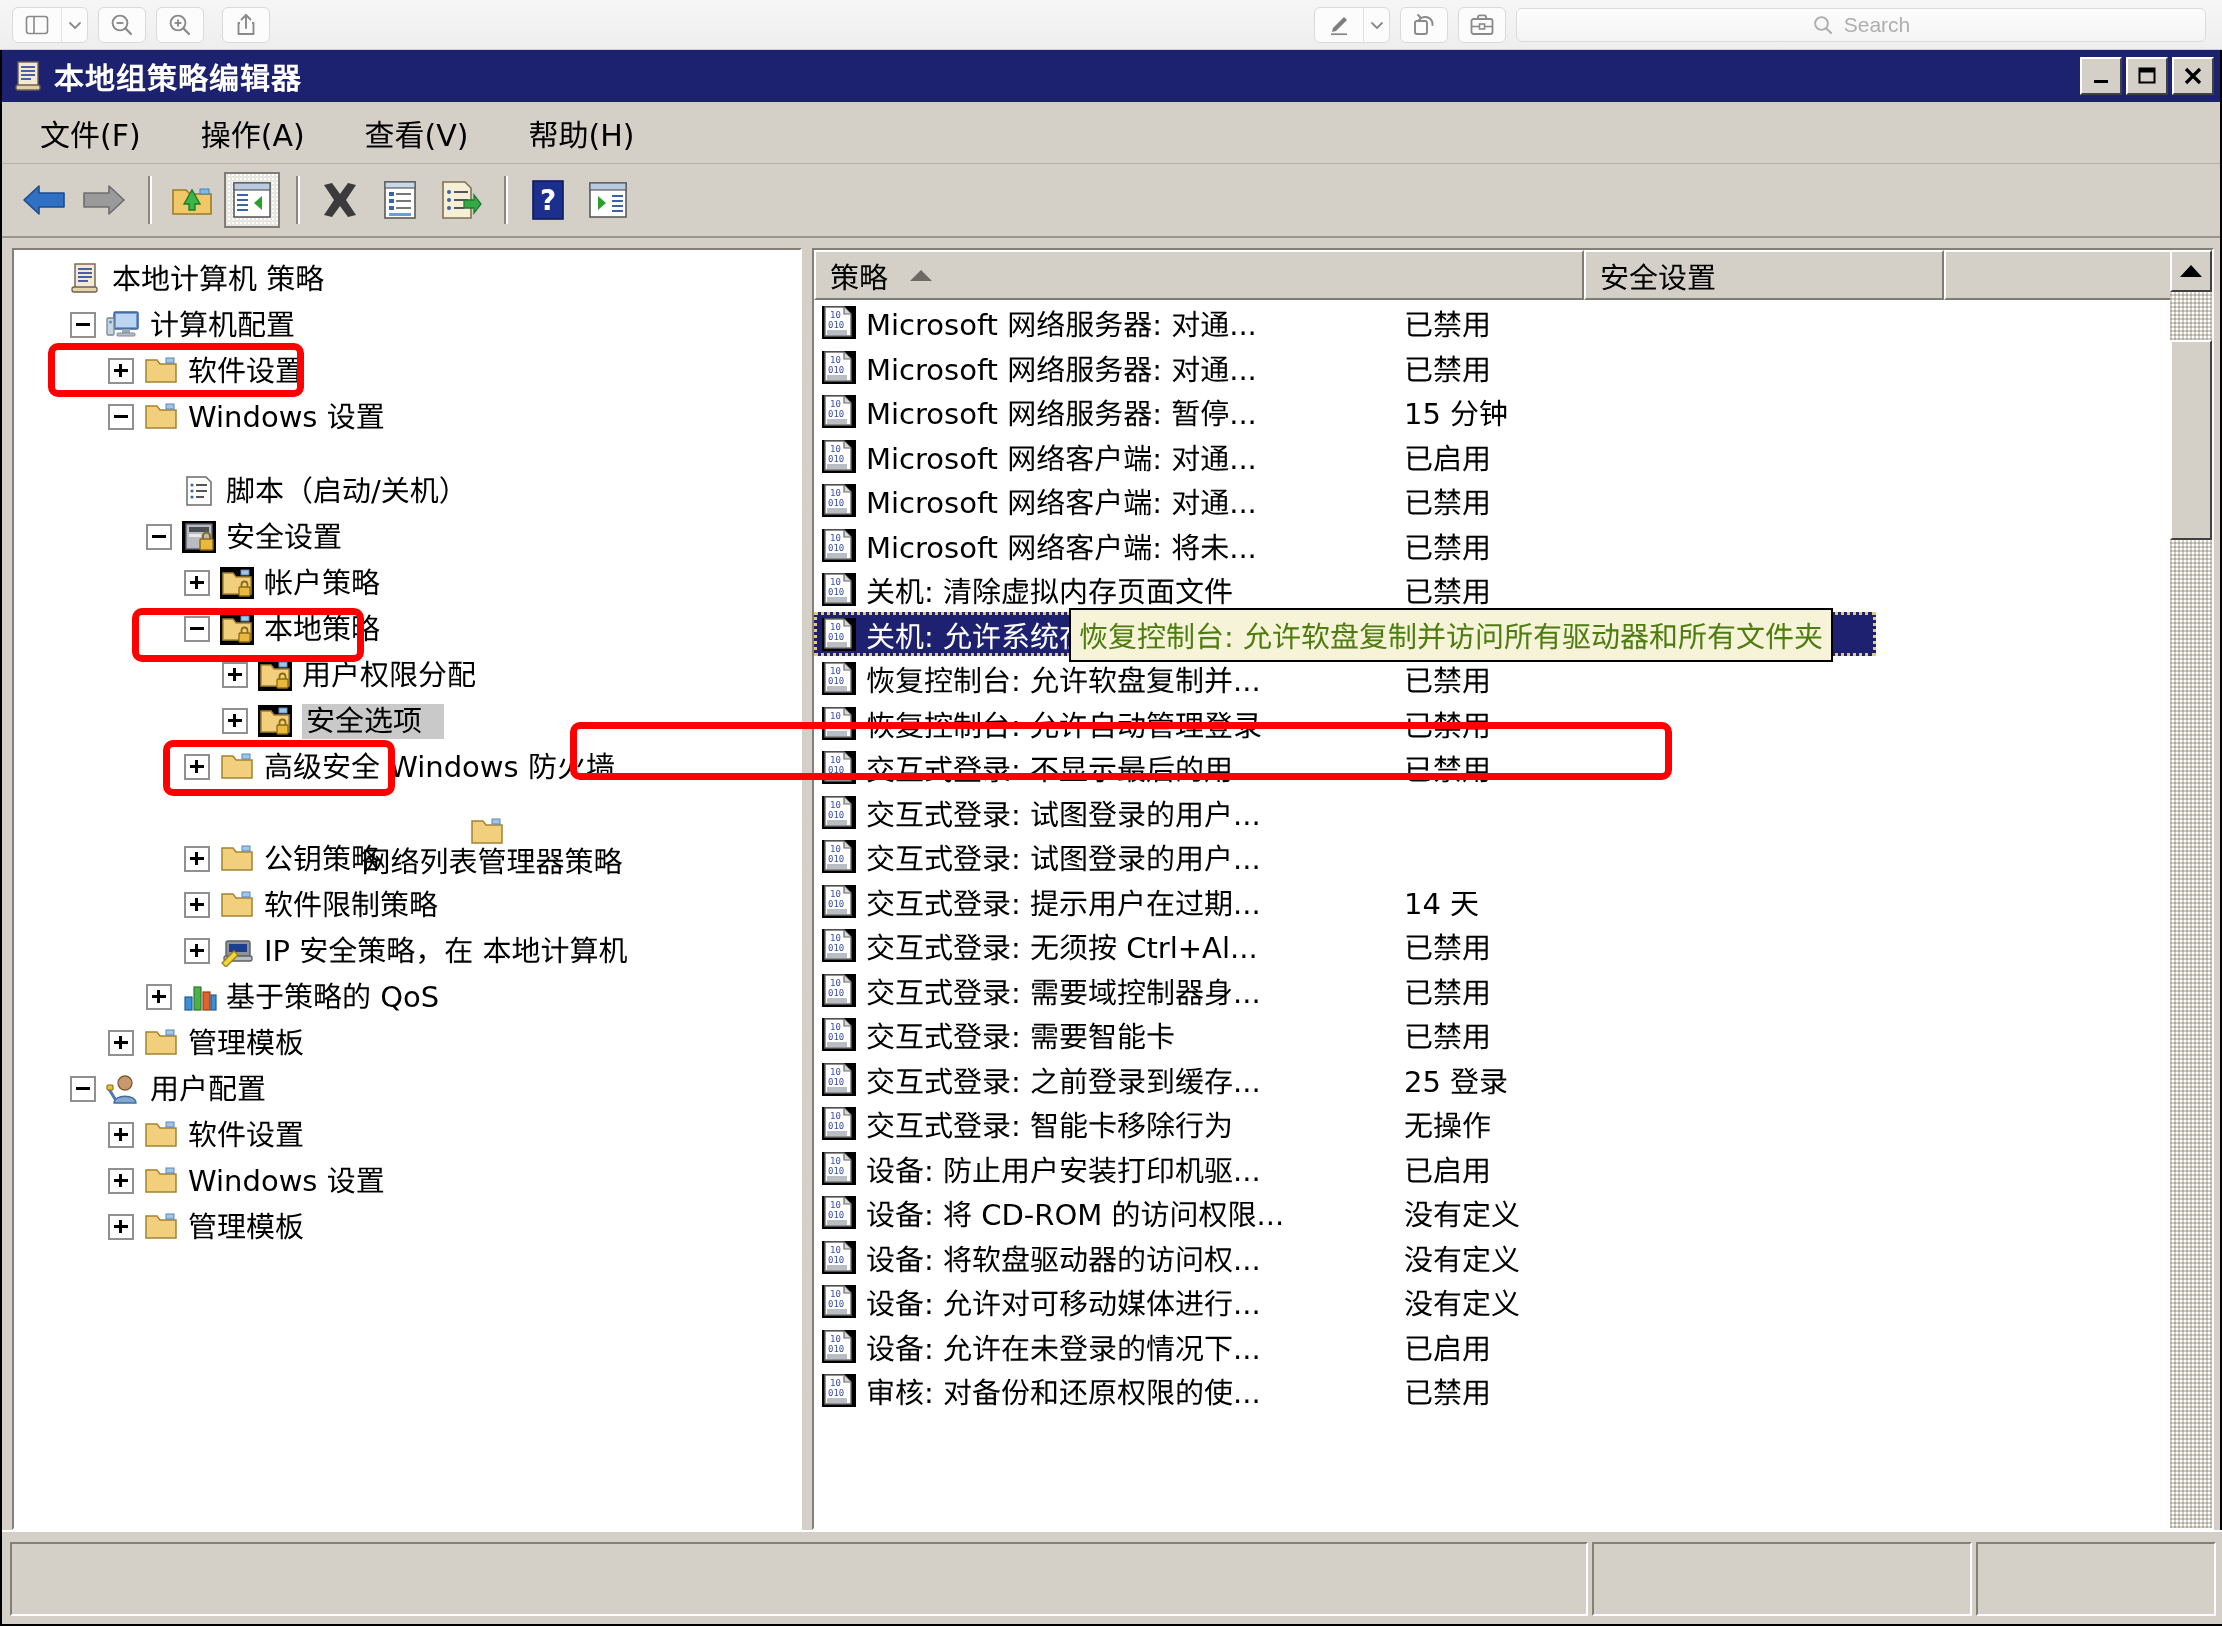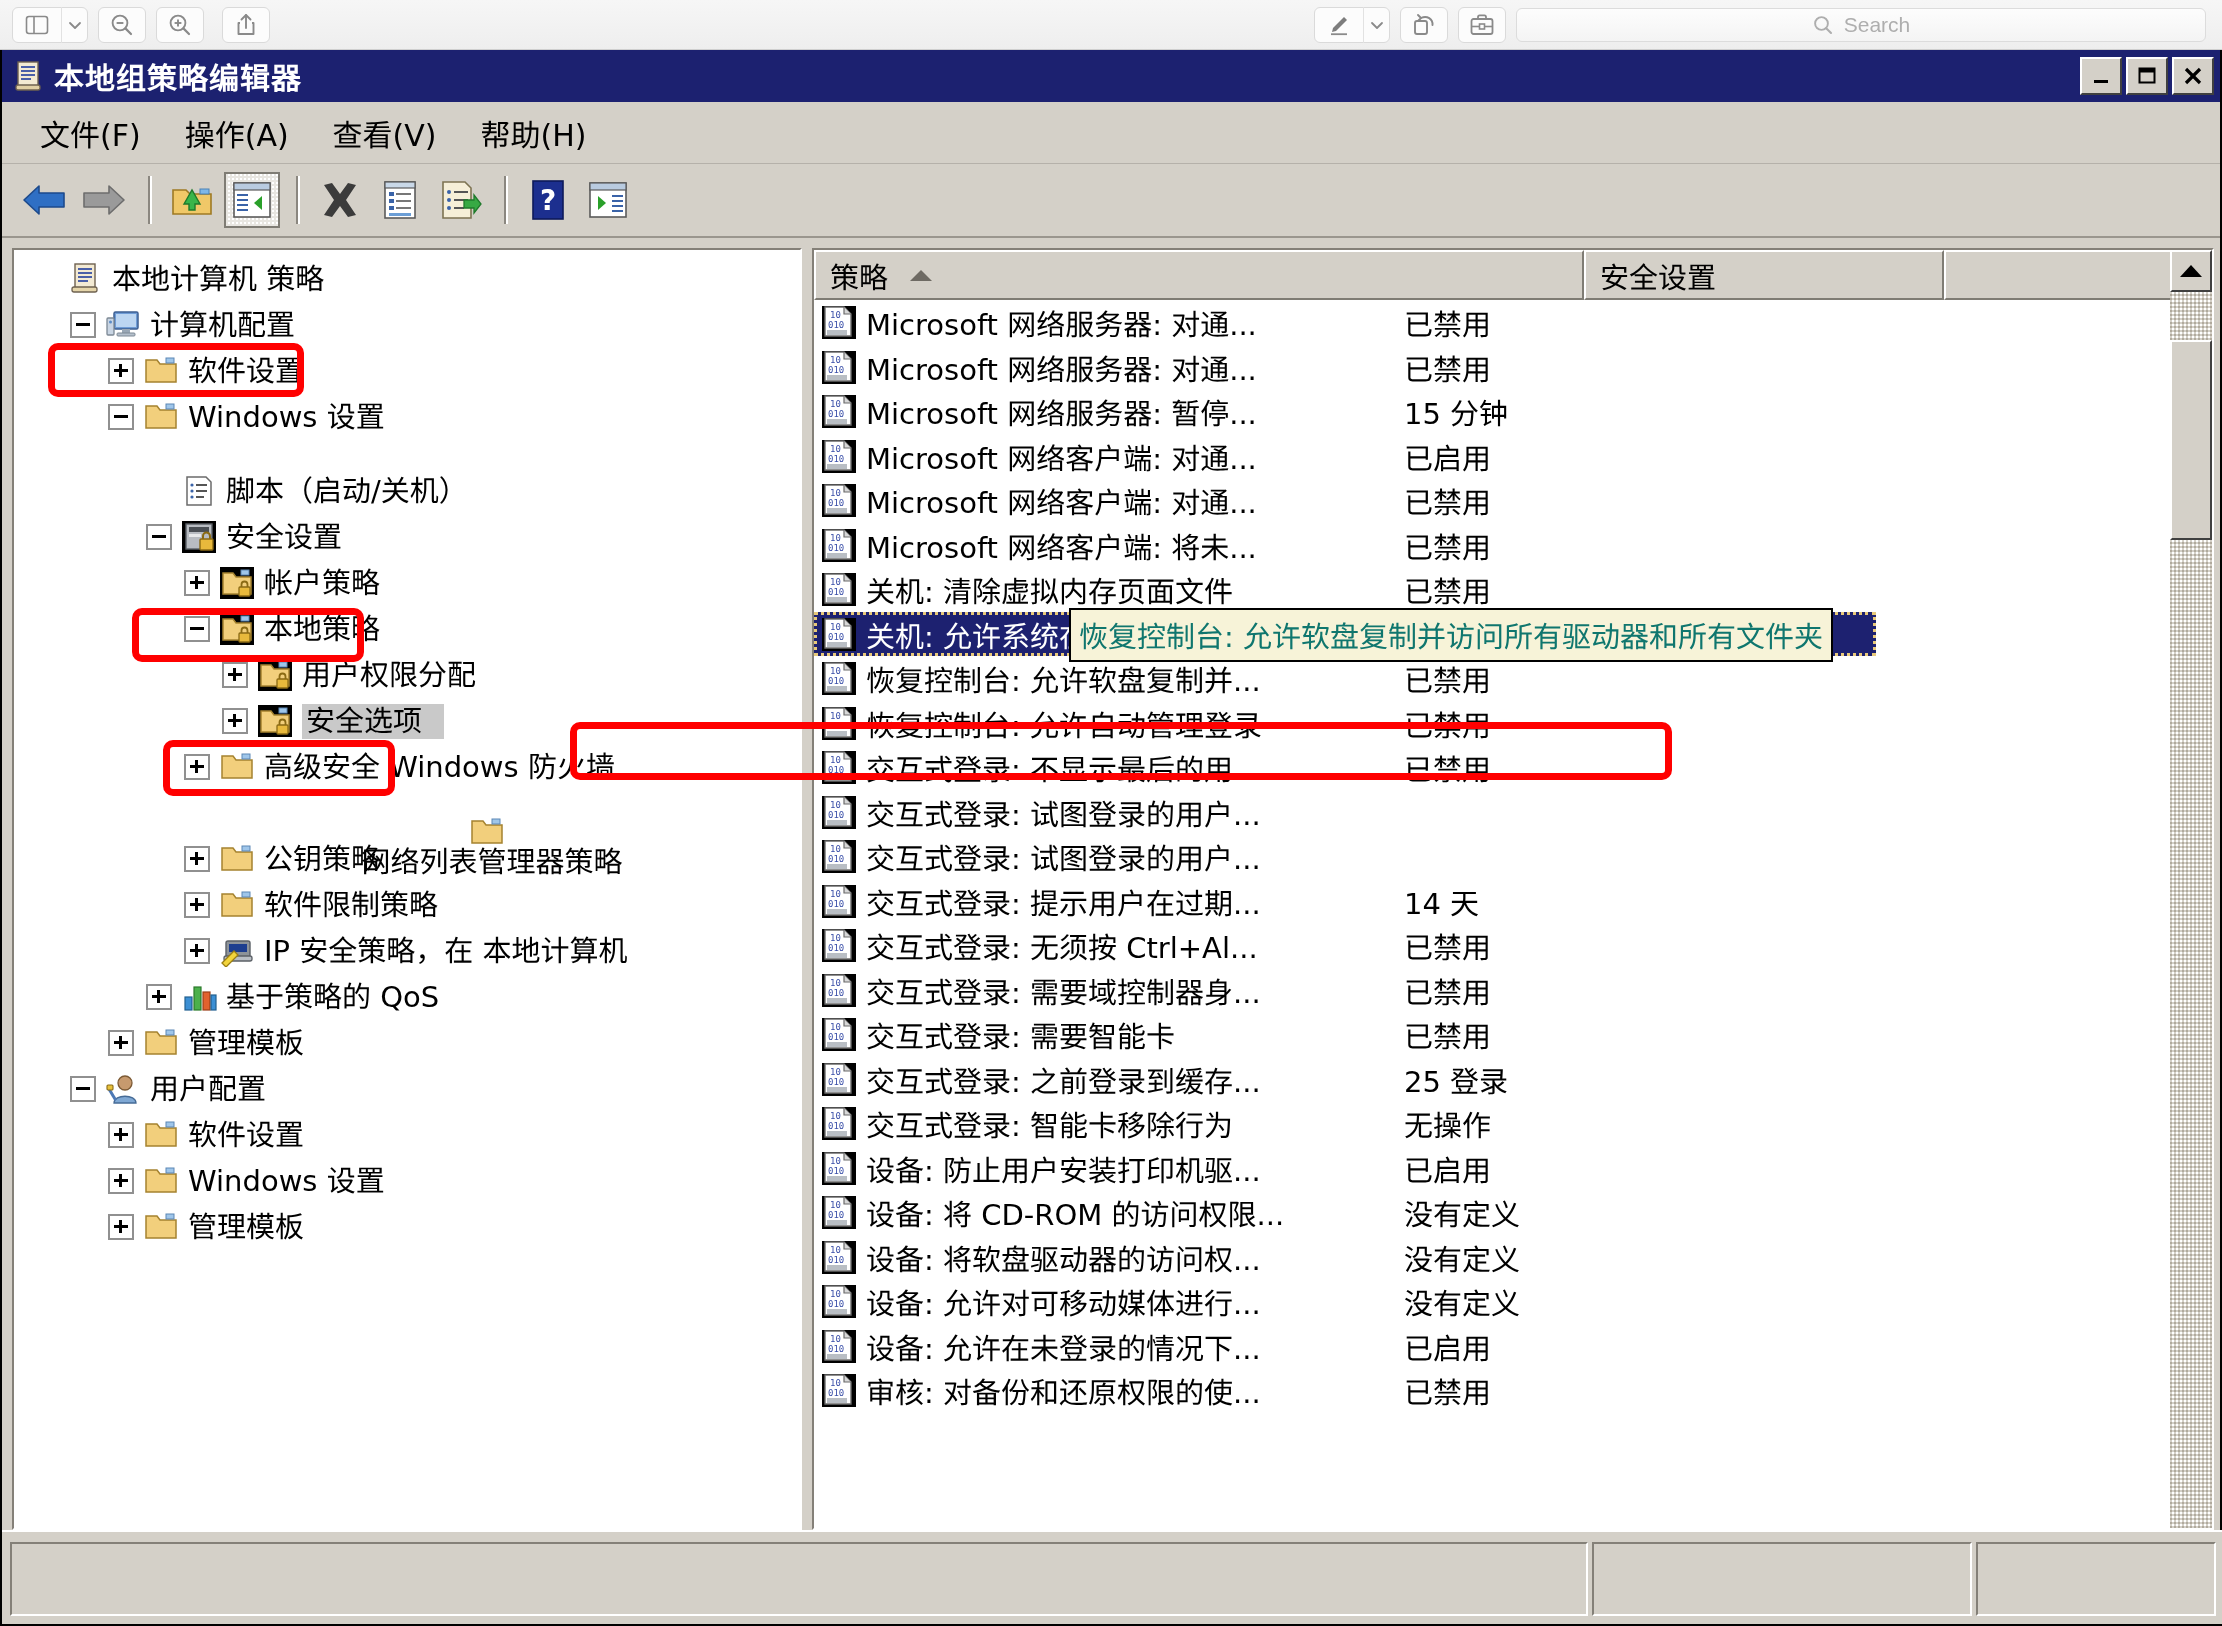--- a/index.html
+++ b/index.html
@@ -112,20 +112,21 @@
 
   
   .menubar {
     height: 62px;
     background: #d4d0c8;
     display: flex;
     align-items: center;
     padding-left: 16px;
     border-bottom: 1px solid #b5b1aa;
     box-sizing: border-box;
+    gap: 16px;
   }
   .menu-item {
     font-size: 30px;
     color: #000;
     padding: 4px 22px;
     font-family: "DejaVu Sans", sans-serif;
     white-space: nowrap;
   }
 
   
@@ -285,21 +286,21 @@
     width: 1062px;
   }
 
   
   .tip {
     position: absolute;
     background: #f7f3d8;
     border: 2px solid #000;
     font-size: 29px;
     font-family: "DejaVu Sans", sans-serif;
-    color: #0f766e;
+    color: #4d7c0f;
     padding: 3px 8px 5px 8px;
     white-space: nowrap;
     box-sizing: border-box;
     z-index: 30;
   }
 
   
   .vsb {
     position: absolute;
     right: 0; top: 0;

